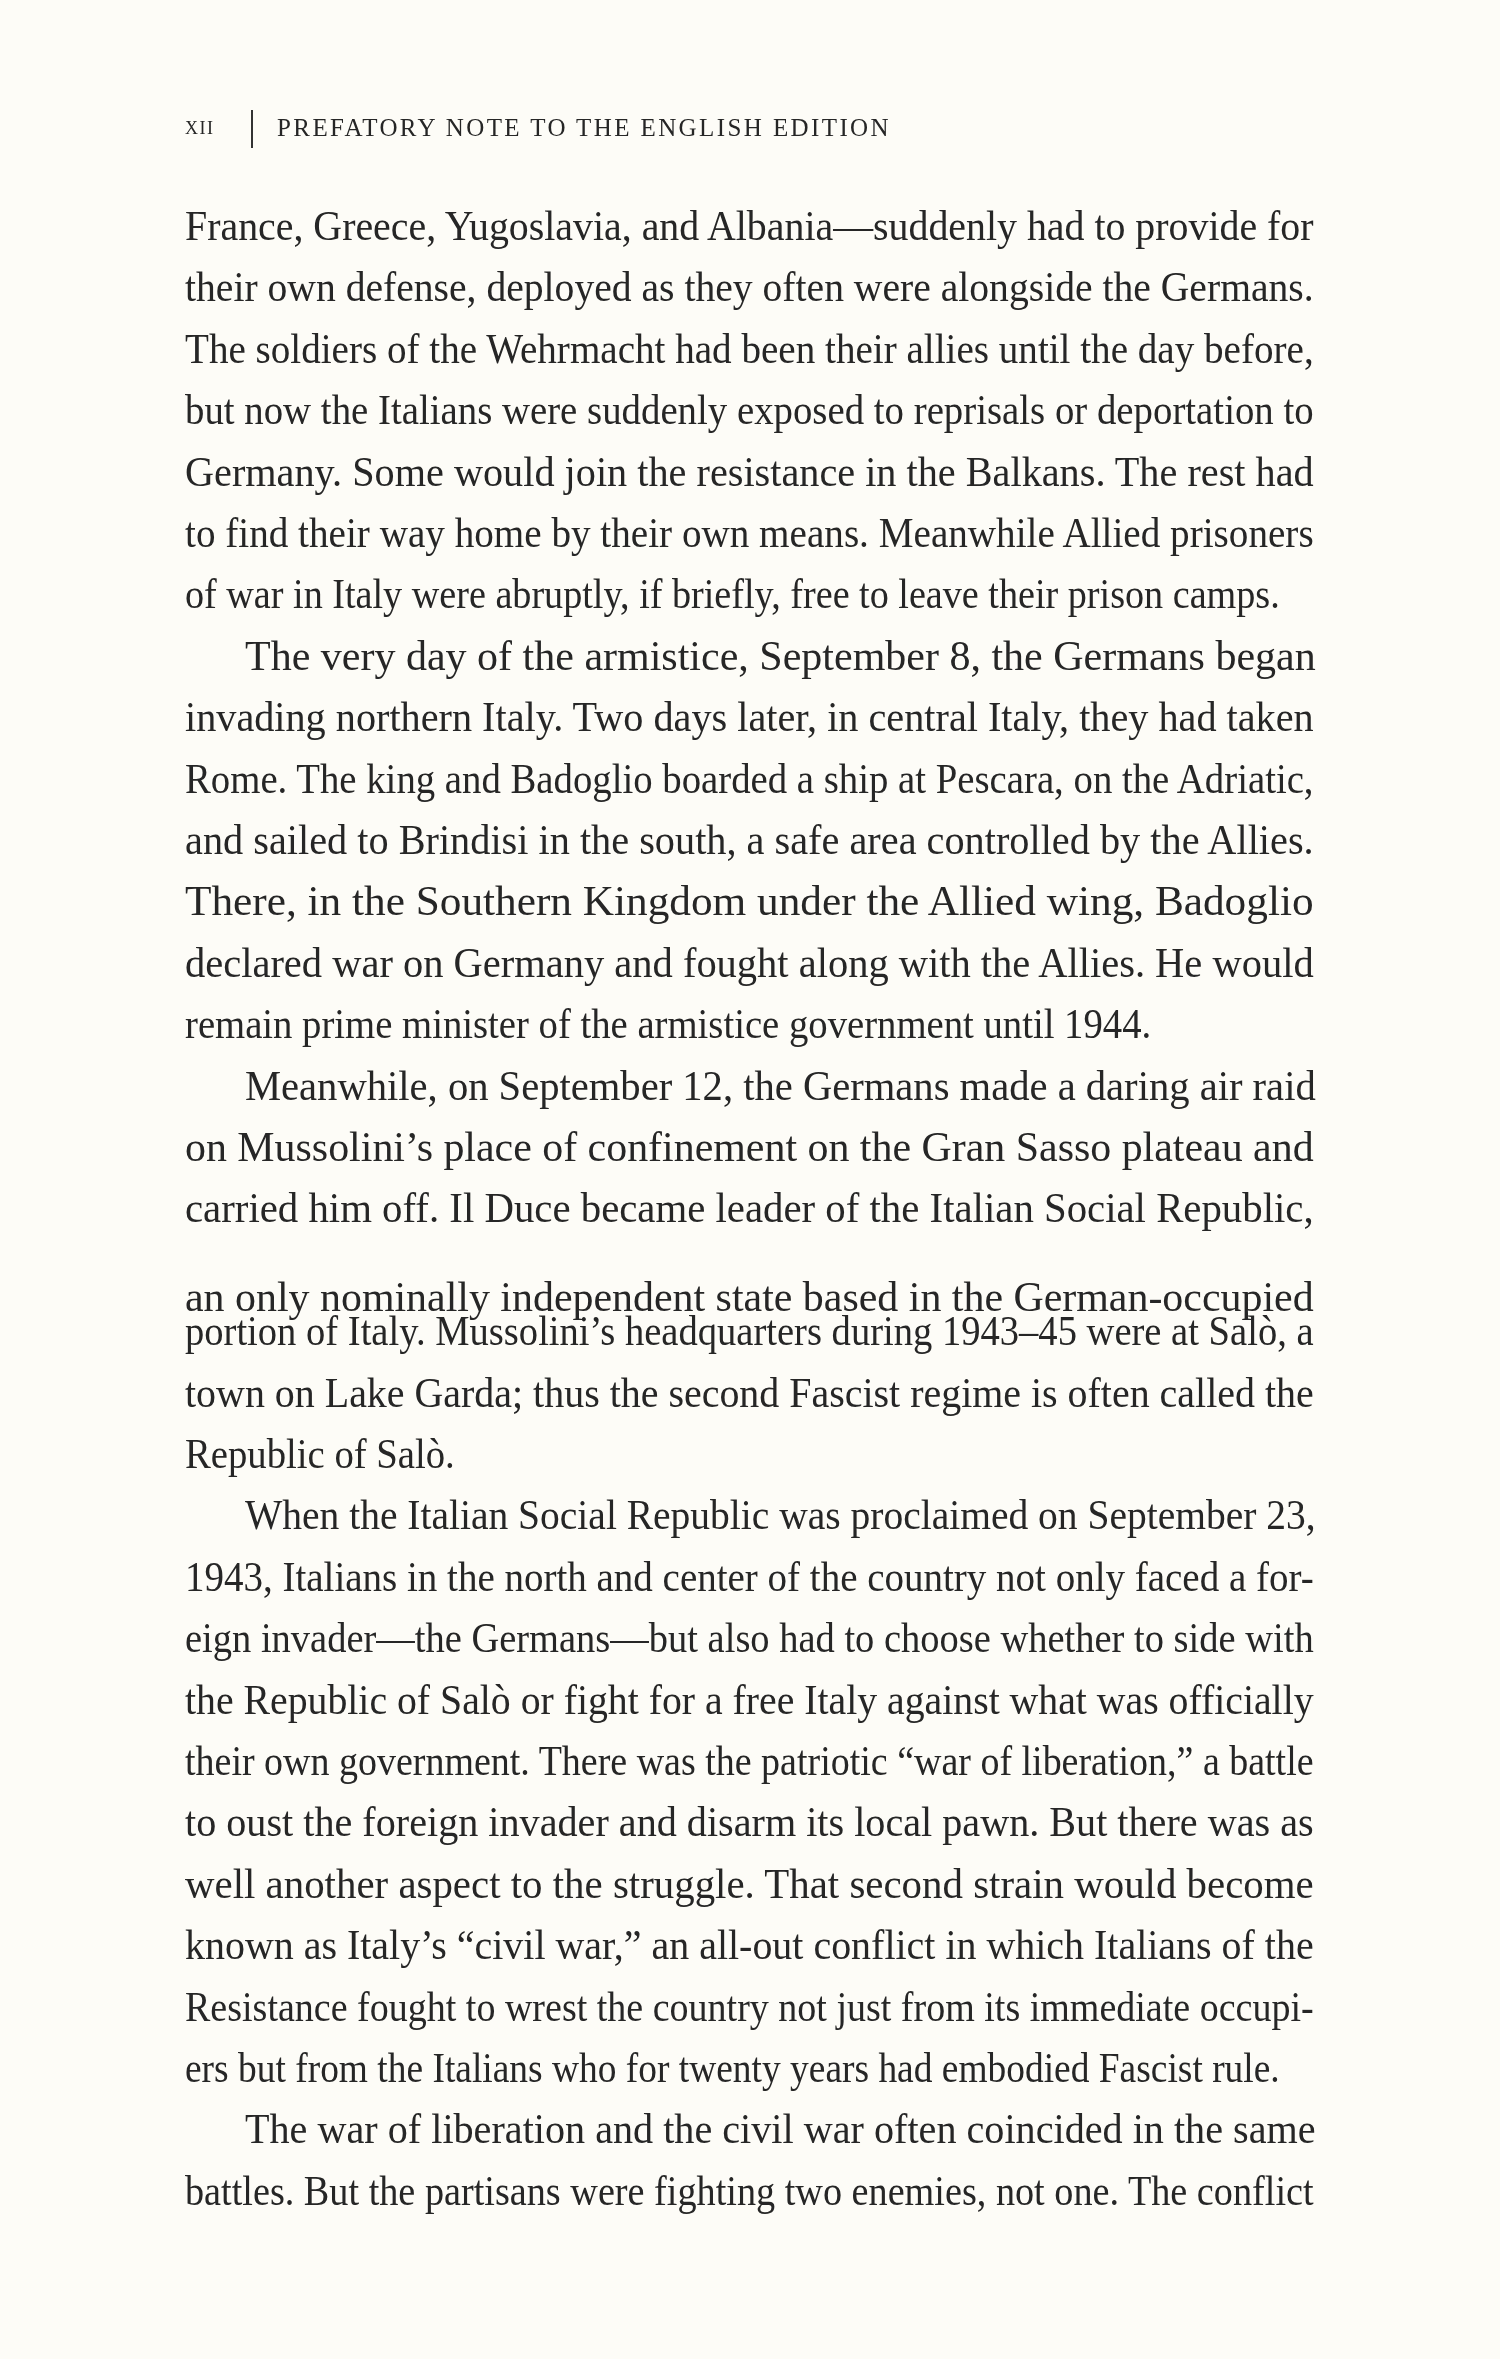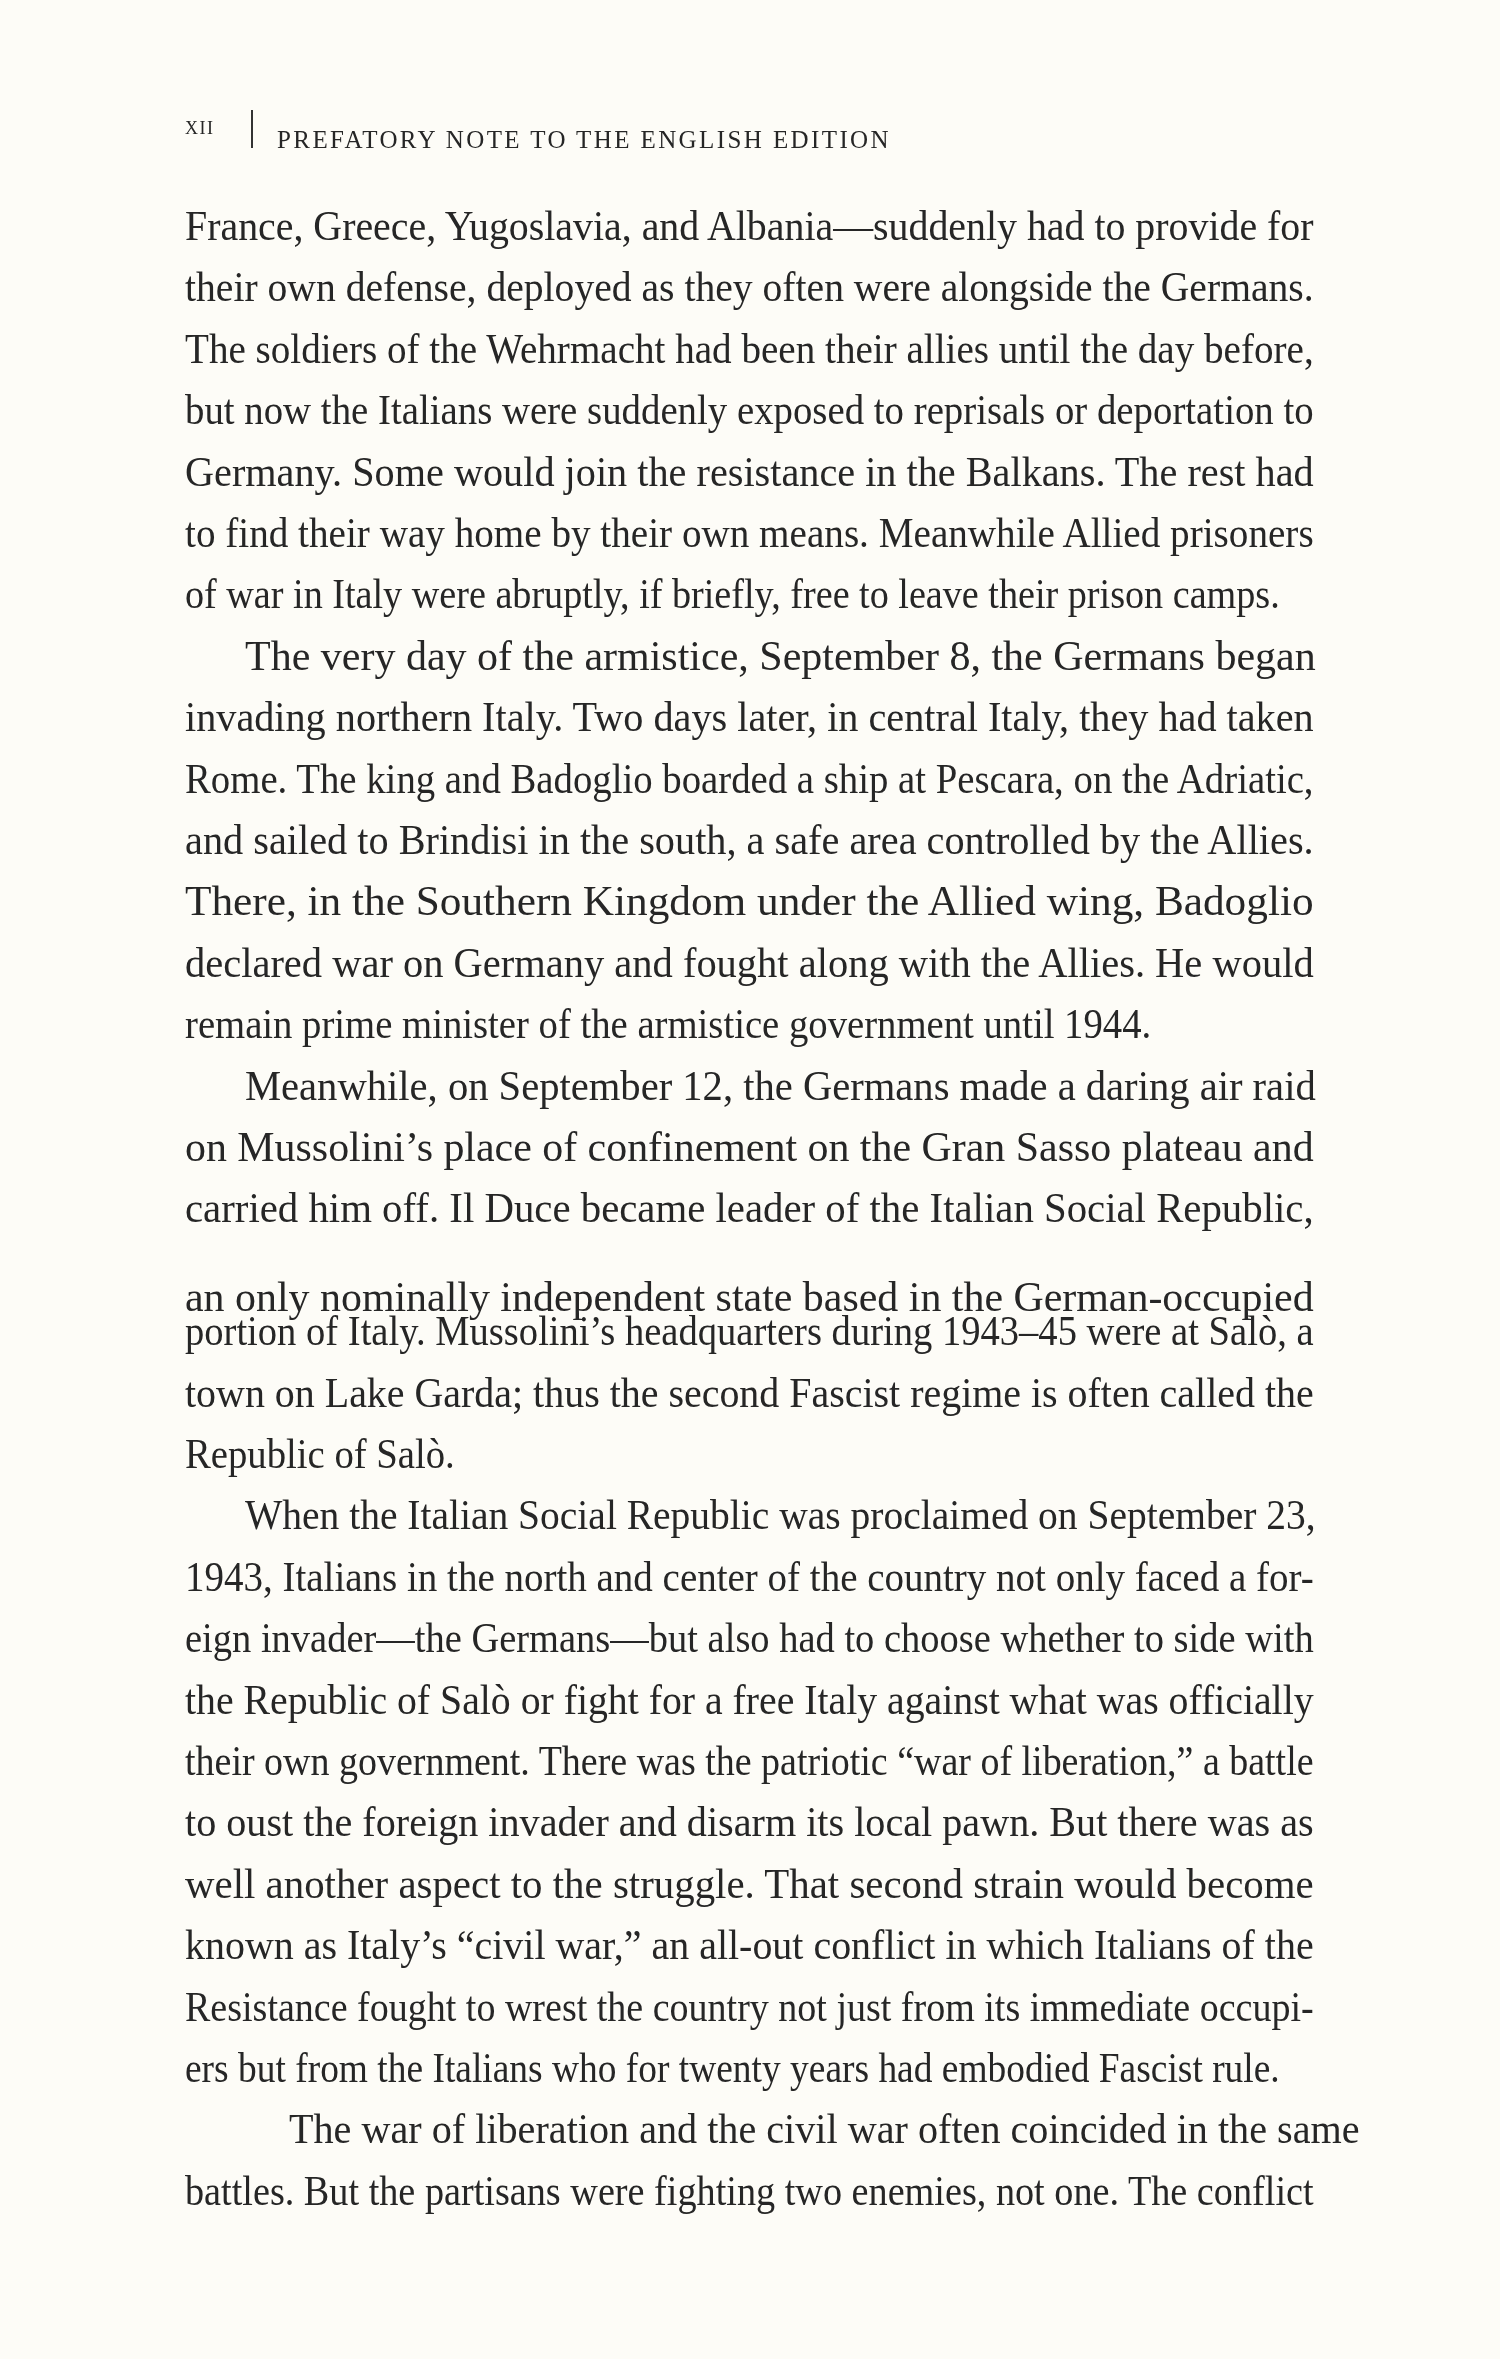--- a/index.html
+++ b/index.html
@@ -17,21 +17,21 @@
   }
   .folio {
     position: absolute; left: 0; top: 0;
     font-size: 18px; letter-spacing: 1.5px; line-height: 32px;
   }
   .head-divider {
     position: absolute; left: 66px; top: -2px; width: 2px; height: 38px;
     background: #333;
   }
   .head-title {
-    position: absolute; left: 92px; top: 12px;
+    position: absolute; left: 92px; top: 0;
     font-size: 25px; letter-spacing: 2.4px; line-height: 32px;
   }
   .body-text { position: absolute; left: 185px; top: 0; width: 1168px; }
   .line {
     position: absolute; left: 0; height: 56px; width: 1168px;
     white-space: nowrap;
     font-size: 43px; line-height: 56px;
   }
   .line .txt { display: inline-block; transform-origin: 0 50%; }
 </style>
@@ -78,17 +78,17 @@
         <div class="line" style="top: 1610.2px; left: 0px; width: 1168px;"><span class="txt" style="transform: scaleX(0.895);">eign invader—the Germans—but also had to choose whether to side with</span></div>
         <div class="line" style="top: 1671.6px; left: 0px; width: 1168px;"><span class="txt" style="transform: scaleX(0.9245);">the Republic of Salò or fight for a free Italy against what was officially</span></div>
         <div class="line" style="top: 1733px; left: 0px; width: 1168px;"><span class="txt" style="transform: scaleX(0.8831);">their own government. There was the patriotic “war of liberation,” a battle</span></div>
         <div class="line" style="top: 1794.4px; left: 0px; width: 1168px;"><span class="txt" style="transform: scaleX(0.9339);">to oust the foreign invader and disarm its local pawn. But there was as</span></div>
         <div class="line" style="top: 1855.8px; left: 0px; width: 1168px;"><span class="txt" style="transform: scaleX(0.9506);">well another aspect to the struggle. That second strain would become</span></div>
         <div class="line" style="top: 1917.2px; left: 0px; width: 1168px;"><span class="txt" style="transform: scaleX(0.9289);">known as Italy’s “civil war,” an all-out conflict in which Italians of the</span></div>
         <div class="line" style="top: 1978.6px; left: 0px; width: 1168px;"><span class="txt" style="transform: scaleX(0.8841);">Resistance fought to wrest the country not just from its immediate occupi-</span></div>
         <div class="line" style="top: 2040px; left: 0px; width: 1168px;"><span class="txt" style="transform: scaleX(0.8706);">ers but from the Italians who for twenty years had embodied Fascist rule.</span></div>
       </div>
       <div>
-        <div class="line" style="top: 2101.4px; left: 60px; width: 1108px; margin-left: 44px;"><span class="txt" style="transform: scaleX(0.934);">The war of liberation and the civil war often coincided in the same</span></div>
+        <div class="line" style="top: 2101.4px; left: 60px; width: 1108px;"><span class="txt" style="transform: scaleX(0.934);">The war of liberation and the civil war often coincided in the same</span></div>
         <div class="line" style="top: 2162.8px; left: 0px; width: 1168px;"><span class="txt" style="transform: scaleX(0.8888);">battles. But the partisans were fighting two enemies, not one. The conflict</span></div>
       </div>
     </div>
 </div>
 
 </body></html>

